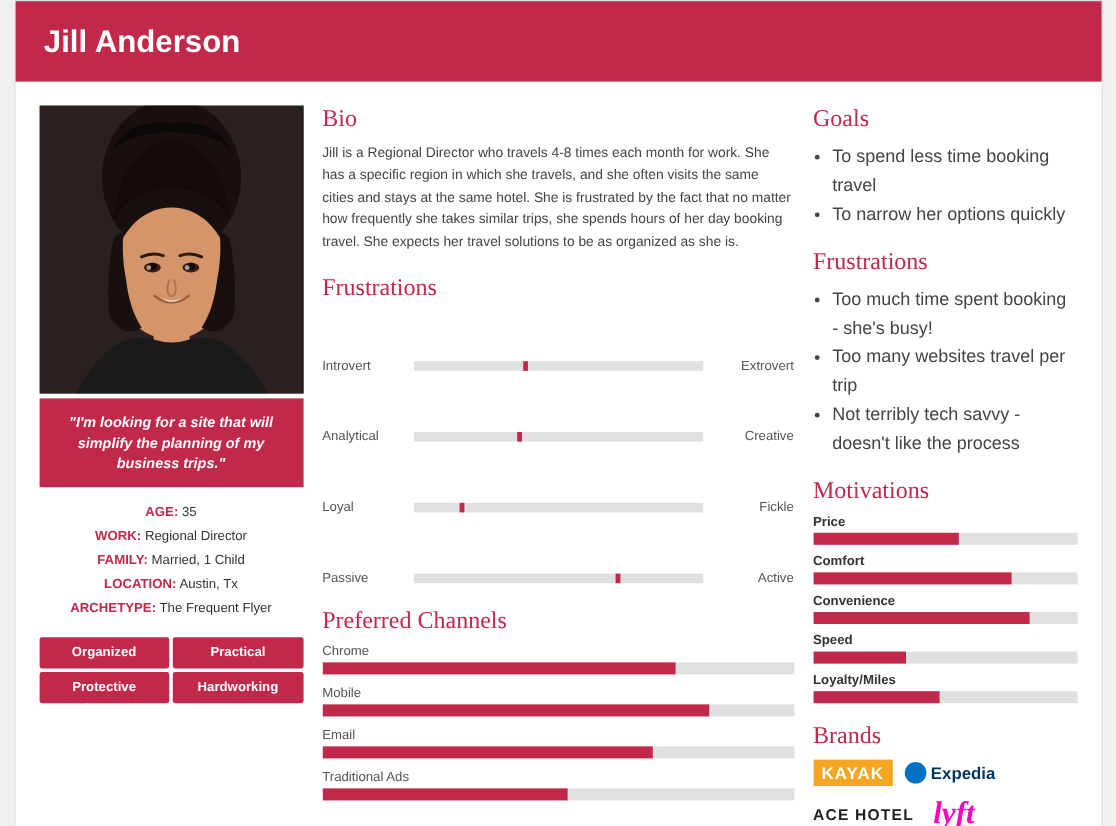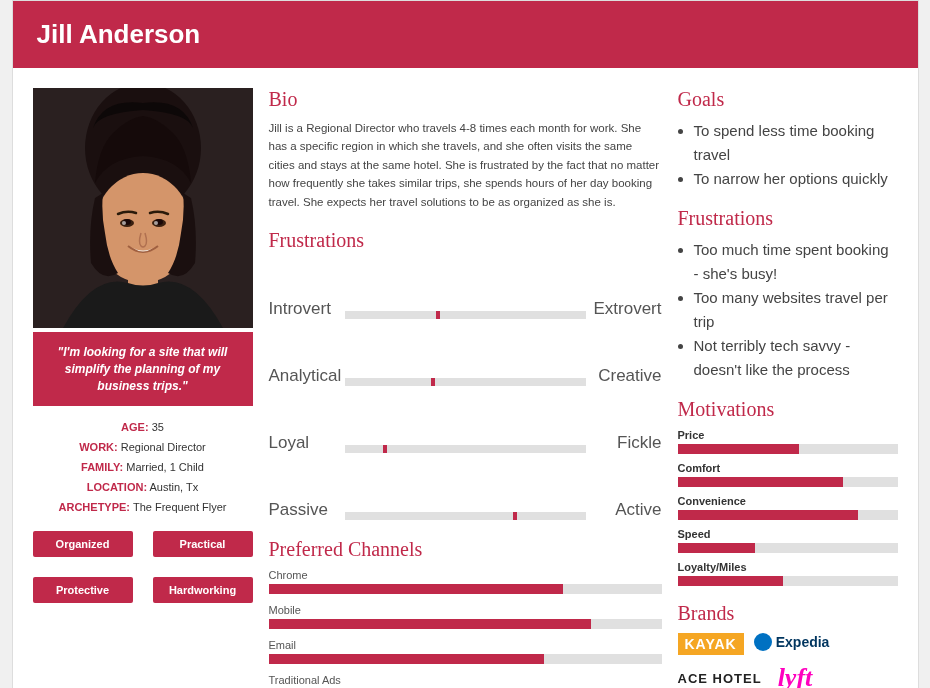--- a/index.html
+++ b/index.html
@@ -8,31 +8,31 @@
     .header { background: #c0294a; padding: 18px 24px; }
     .header h1 { color: #fff; font-size: 26px; font-weight: bold; }
     .content { display: flex; padding: 20px; gap: 16px; }
 
     
     .left-col { width: 220px; flex-shrink: 0; }
     .avatar-img { width: 100%; height: 240px; background: #2a2a2a; overflow: hidden; display: flex; align-items: center; justify-content: center; }
     .quote-box { background: #c0294a; color: #fff; font-style: italic; font-size: 12px; text-align: center; padding: 12px; margin-top: 4px; font-weight: bold; line-height: 1.4; }
     .info-section { margin-top: 12px; font-size: 11px; text-align: center; color: #333; line-height: 1.8; }
     .info-section .label { font-weight: bold; color: #c0294a; }
-    .tags { display: grid; grid-template-columns: 1fr 1fr; gap: 20px; margin-top: 14px; }
+    .tags { display: grid; grid-template-columns: 1fr 1fr; gap: 3px; margin-top: 14px; }
     .tag { background: #c0294a; color: #fff; font-size: 11px; font-weight: bold; text-align: center; padding: 7px 4px; border-radius: 2px; }
 
     
     .mid-col { flex: 1; }
     .section-title { color: #c0294a; font-size: 20px; font-weight: normal; margin-bottom: 8px; font-family: Georgia, serif; }
     .bio-text { font-size: 11.5px; color: #444; line-height: 1.6; margin-bottom: 18px; }
 
     
     .personality-section { margin-bottom: 18px; }
-    .trait-row { display: flex; align-items: flex-end; margin-bottom: 8px; font-size: 17px; color: #555; margin-top: 47px; }
+    .trait-row { display: flex; align-items: center; margin-bottom: 8px; font-size: 11px; color: #555; margin-top: 47px; }
     .trait-left { width: 70px; text-align: left; }
     .trait-right { width: 70px; text-align: right; }
     .trait-bar-bg { flex: 1; height: 8px; background: #e0e0e0; margin: 0 6px; position: relative; }
     .trait-bar-fill { position: absolute; height: 100%; background: #c0294a; }
 
     
     .channels-section { }
     .channel-row { margin-bottom: 10px; }
     .channel-name { font-size: 11px; color: #555; margin-bottom: 3px; }
     .channel-bar-bg { height: 10px; background: #e0e0e0; width: 100%; }
@@ -47,21 +47,21 @@
     .motivation-bar-bg { height: 10px; background: #e0e0e0; }
     .motivation-bar-fill { height: 100%; background: #c0294a; }
 
     
     .brands-section { }
     .brand-kayak { background: #f5a623; color: #fff; padding: 3px 7px; font-size: 14px; font-weight: 900; letter-spacing: 1px; }
     .brand-expedia { color: #00355f; font-size: 14px; font-weight: bold; display: flex; align-items: center; gap: 4px; }
     .expedia-globe { width: 18px; height: 18px; border-radius: 50%; background: #0071c2; display: inline-block; }
     .brand-acehotel { font-size: 13px; font-weight: bold; color: #222; text-transform: uppercase; letter-spacing: 1px; }
     .brand-lyft { color: #ff00bf; font-size: 26px; font-weight: 900; font-family: Georgia, serif; font-style: italic; }
-    .brands-row1 { display: flex; align-items: flex-start; gap: 10px; margin-bottom: 8px; }
+    .brands-row1 { display: flex; align-items: center; gap: 10px; margin-bottom: 8px; }
     .brands-row2 { display: flex; align-items: center; gap: 16px; }
   </style>
 </head>
 <body>
 
 <div class="card">
 
   <div class="header">
     <h1>Jill Anderson</h1>
   </div>

